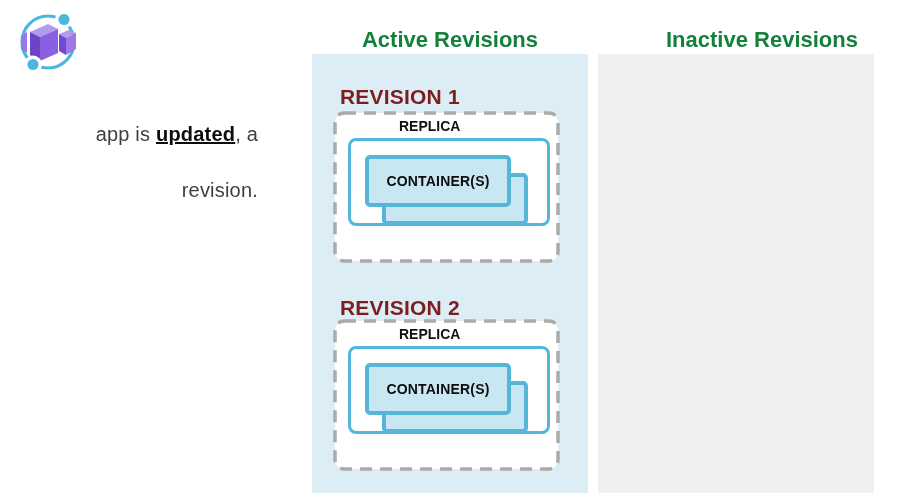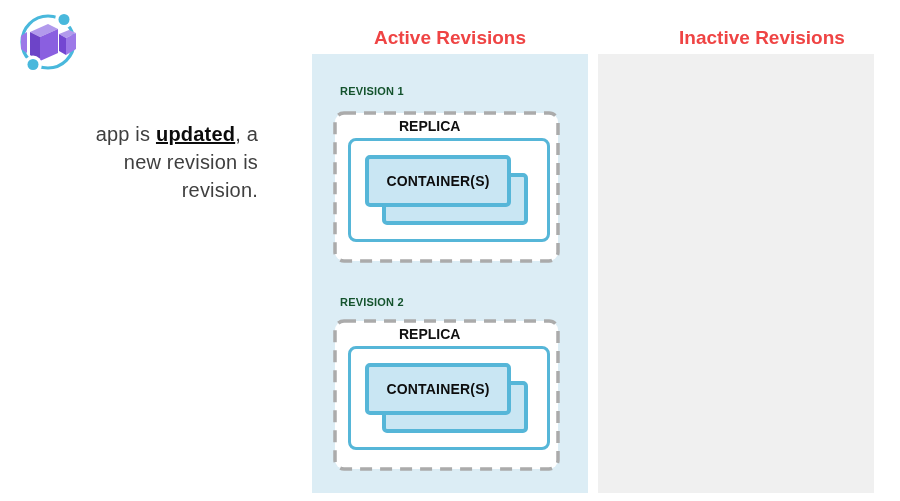--- a/index.html
+++ b/index.html
@@ -15,48 +15,48 @@
   .caption{
     position:absolute;top:92px;right:642px;width:250px;
     text-align:right;font-size:20px;line-height:28px;color:#3f3f3f;
     letter-spacing:.2px;
   }
   .caption b{font-weight:700;color:#0c0c0c;text-decoration:underline;}
 
   
   .col-header{
     position:absolute;top:27px;width:276px;text-align:center;
-    font-size:19px;font-weight:700;color:#ef4444;
+    font-size:22px;font-weight:700;color:#15803d;
   }
   .col-header.active{left:312px;}
   .col-header.inactive{left:624px;}
 
   
   .panel{position:absolute;top:54px;width:276px;height:439px;}
   .panel.active{left:312px;background:#dcedf5;}
   .panel.inactive{left:598px;background:#f0f0f0;}
 
   
   .rev-label{
-    position:absolute;left:28px;font-size:11px;font-weight:700;color:#14532d;
+    position:absolute;left:28px;font-size:21px;font-weight:700;color:#7f1d1d;
     letter-spacing:.2px;
   }
   .rev-label.r1{top:31px;}
   .rev-label.r2{top:242px;text-align:center;}
 
   .rev-box{position:absolute;left:21px;width:227px;height:152px;}
   .rev-box.r1{top:57px;}
   .rev-box.r2{top:265px;}
   .rev-box > svg.dash{position:absolute;left:0;top:0;}
 
   .replica-label{
     position:absolute;left:18px;top:7px;font-size:14px;font-weight:700;color:#111;margin-left:48px;
   }
   .replica-box{
-    position:absolute;left:15px;top:27px;width:202px;height:104px;
+    position:absolute;left:15px;top:27px;width:202px;height:88px;
     box-sizing:border-box;border:3px solid #56b6d8;border-radius:8px;
     background:#fff;
   }
   .cbox{
     position:absolute;width:146px;height:52px;box-sizing:border-box;
     border:4px solid #56b6d8;border-radius:5px;background:#c9e6f3;
   }
   .cbox.back{left:31px;top:32px;}
   .cbox.front{
     left:14px;top:14px;display:flex;align-items:center;justify-content:center;
@@ -79,21 +79,21 @@
 
   <circle cx="50" cy="9.5" r="9" fill="#ffffff"></circle>
   <circle cx="50" cy="9.5" r="5.5" fill="#49b8dc"></circle>
   <circle cx="19" cy="54.5" r="9" fill="#ffffff"></circle>
   <circle cx="19" cy="54.5" r="5.5" fill="#49b8dc"></circle>
 </svg>
 
 <div class="caption">
   <br>
   <span>app is </span><b>updated</b><span>, a</span><br>
-  <span>new revision is</span><br>
+  <br>
   <span>revision.</span>
 </div>
 
 <div class="col-header active">Active Revisions</div>
 <div class="col-header inactive">Inactive Revisions</div>
 
 <div class="panel active">
 
   <div class="rev-label r1">REVISION 1</div>
   <div class="rev-box r1">

